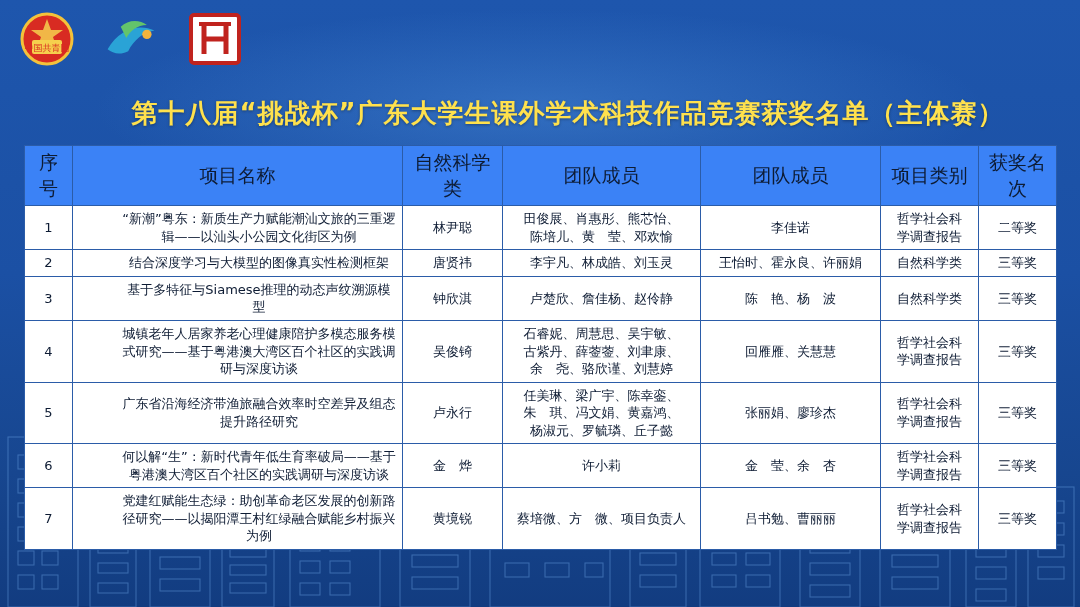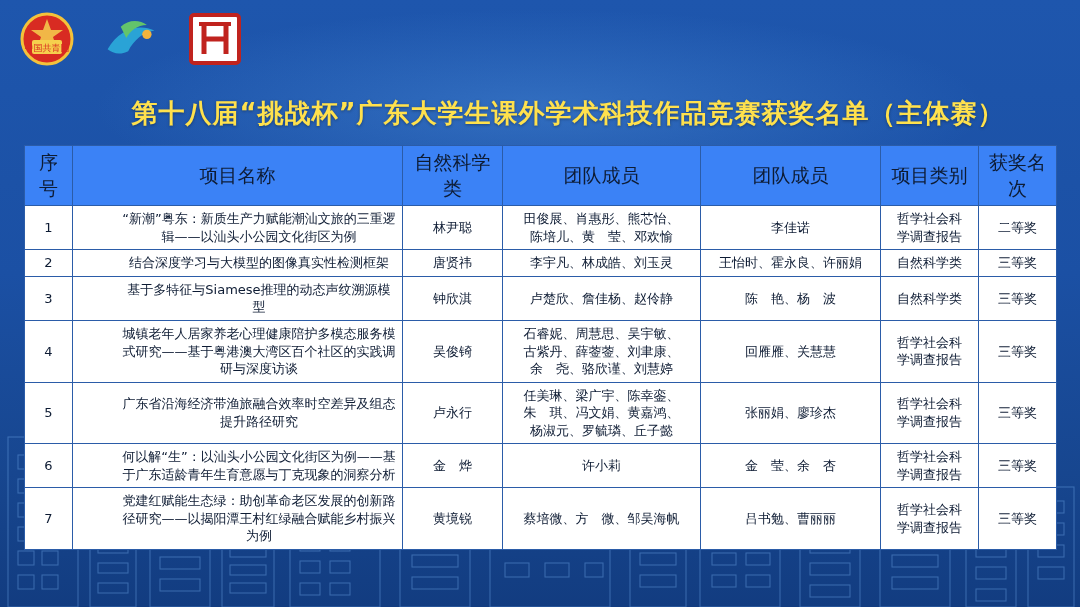--- a/index.html
+++ b/index.html
@@ -334,33 +334,33 @@
           <td class="nowrap-pre">任美琳、梁广宇、陈幸銮、
 朱　琪、冯文娟、黄嘉鸿、
 杨淑元、罗毓璘、丘子懿</td>
           <td>张丽娟、廖珍杰</td>
           <td class="nowrap-pre">哲学社会科
 学调查报告</td>
           <td>三等奖</td>
         </tr>
         <tr>
           <td>6</td>
-          <td class="col-name">何以解“生”：以汕头小公园文化街区为例——基于广东适龄青年生育意愿与丁克现象的洞察分析</td>
+          <td class="col-name">何以解“生”：新时代青年低生育率破局——基于粤港澳大湾区百个社区的实践调研与深度访谈</td>
           <td>金　烨</td>
           <td class="nowrap-pre">许小莉</td>
           <td>金　莹、余　杏</td>
           <td class="nowrap-pre">哲学社会科
 学调查报告</td>
           <td>三等奖</td>
         </tr>
         <tr>
           <td>7</td>
           <td class="col-name">党建红赋能生态绿：助创革命老区发展的创新路径研究——以揭阳潭王村红绿融合赋能乡村振兴为例</td>
           <td>黄境锐</td>
-          <td class="nowrap-pre">蔡培微、方　微、邹吴海帆</td>
+          <td class="nowrap-pre">蔡培微、方　微、项目负责人</td>
           <td>吕书勉、曹丽丽</td>
           <td class="nowrap-pre">哲学社会科
 学调查报告</td>
           <td>三等奖</td>
         </tr>
       </tbody>
     </table>
   </div>
 
 </div>

